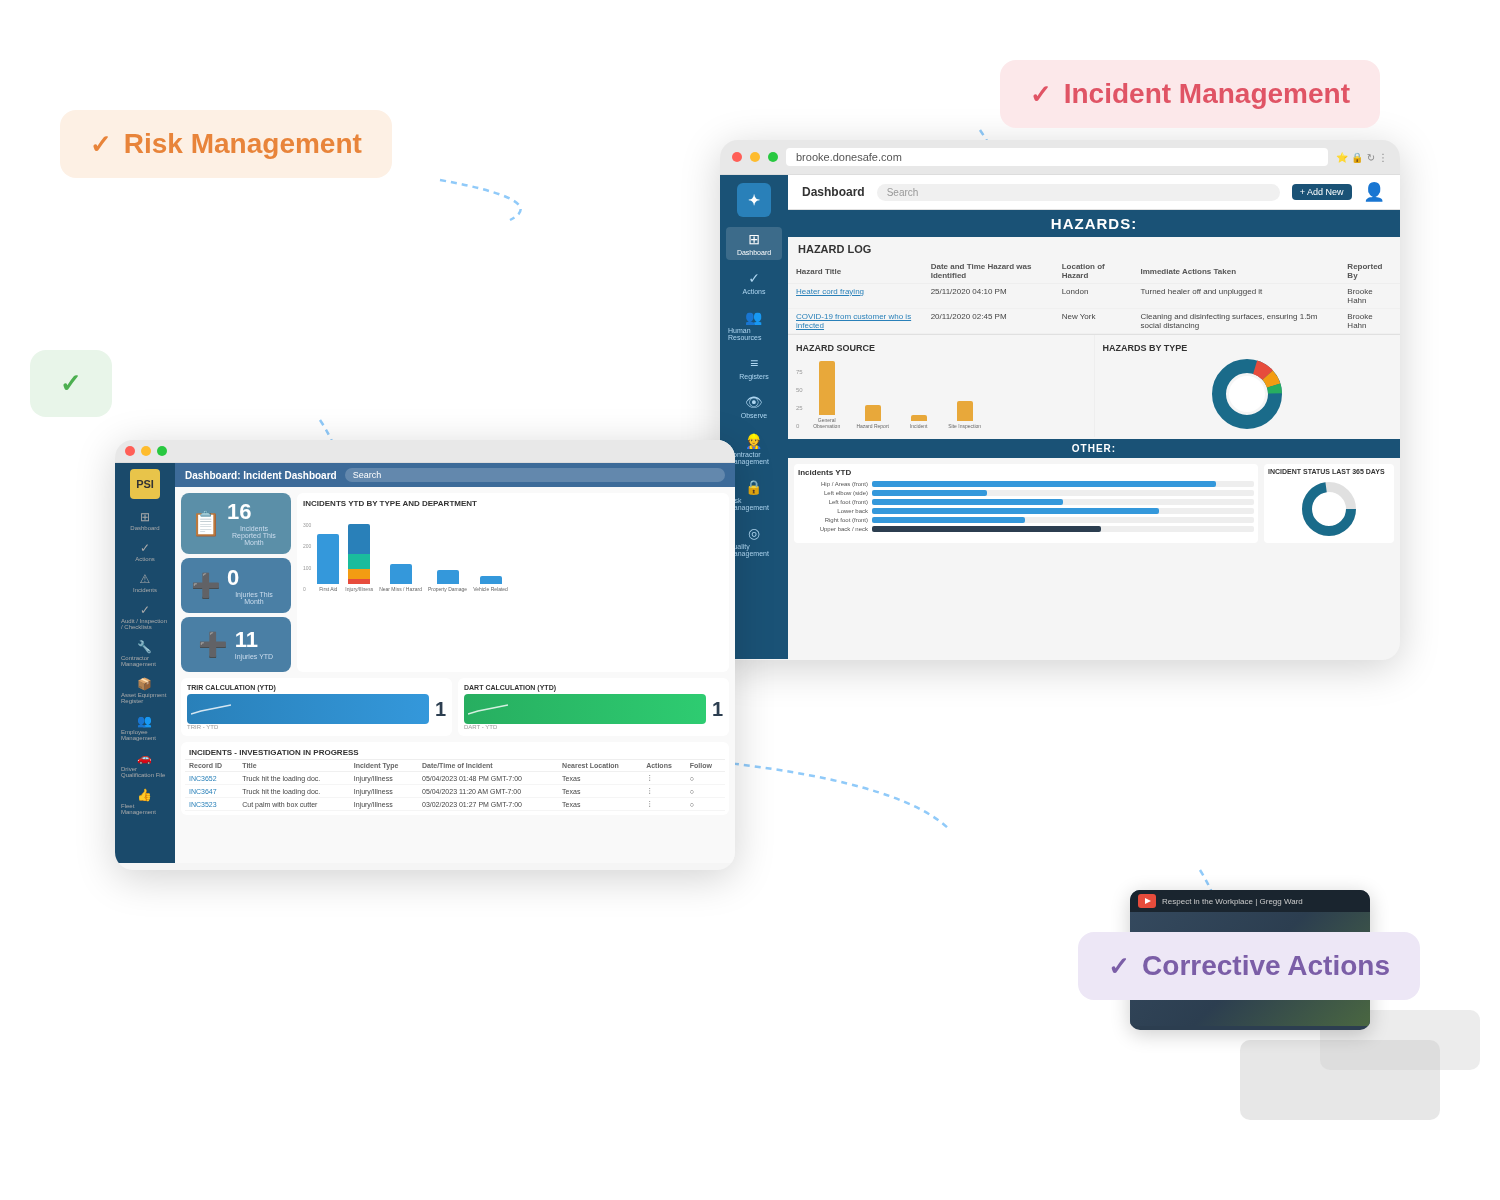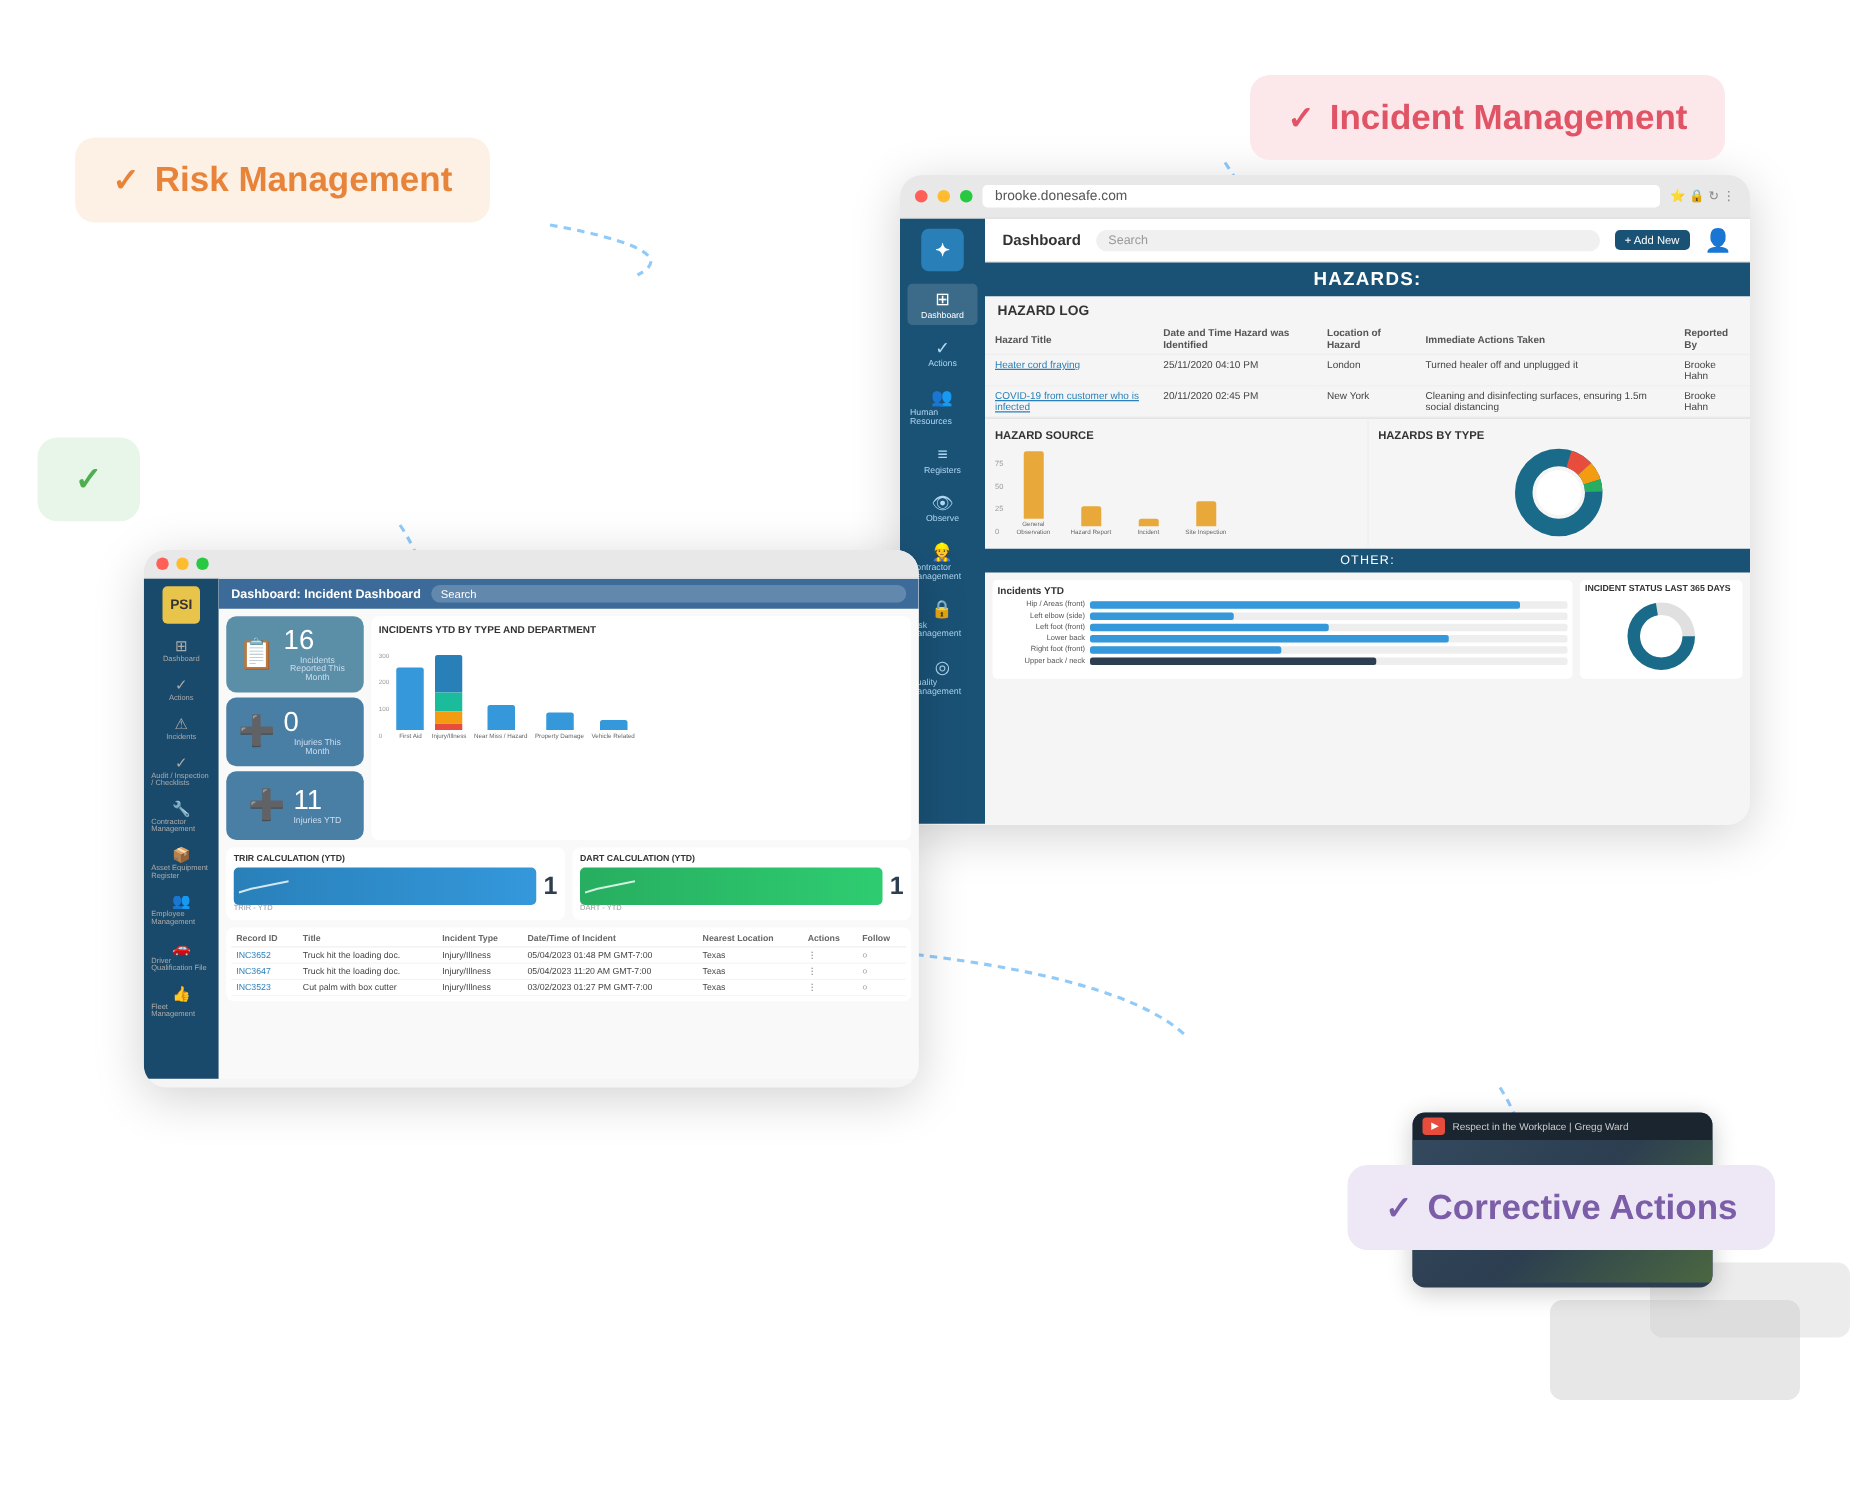--- a/index.html
+++ b/index.html
@@ -283,21 +283,21 @@
       border-radius: 8px;
       padding: 8px 10px;
       color: #fff;
       display: flex;
       flex-direction: column;
       align-items: center;
       justify-content: center;
       width: 90px;
       min-height: 70px;
     }
-    .kpi-card-number { font-size: 22px; font-weight: 400; line-height: 1; }
+    .kpi-card-number { font-size: 22px; font-weight: 700; line-height: 1; }
     .kpi-card-label { font-size: 7px; text-align: center; color: #cde; margin-top: 2px; }
     .chart-title-small { font-size: 8px; font-weight: 700; color: #333; margin-bottom: 4px; }
 
     
     .calc-row {
       display: flex;
       gap: 6px;
       margin-top: 6px;
     }
     .calc-card {
@@ -391,21 +391,21 @@
       pointer-events: none;
       z-index: 4;
     }
 
     .other-section {
       background: #1a5276;
       color: #fff;
       text-align: center;
       padding: 4px;
       font-size: 10px;
-      font-weight: 400;
+      font-weight: 700;
       letter-spacing: 1px;
       margin-top: 2px;
     }
 
     .status-row {
       display: flex;
       gap: 6px;
       padding: 6px;
     }
 
@@ -790,20 +790,21 @@
                   <polyline points="0,15 10,12 20,10 30,8 40,6" fill="none" stroke="rgba(255,255,255,0.8)" stroke-width="1.5"></polyline>
                 </svg>
               </div>
               <div class="calc-value">1</div>
             </div>
             <div style="font-size:6px;color:#999;">DART - YTD</div>
           </div>
         </div>
 
         <div class="incidents-table-section">
+          <div class="incidents-table-title">INCIDENTS - INVESTIGATION IN PROGRESS</div>
           <table class="incidents-table">
             <thead>
               <tr>
                 <th>Record ID</th>
                 <th>Title</th>
                 <th>Incident Type</th>
                 <th>Date/Time of Incident</th>
                 <th>Nearest Location</th>
                 <th>Actions</th>
                 <th>Follow</th>

